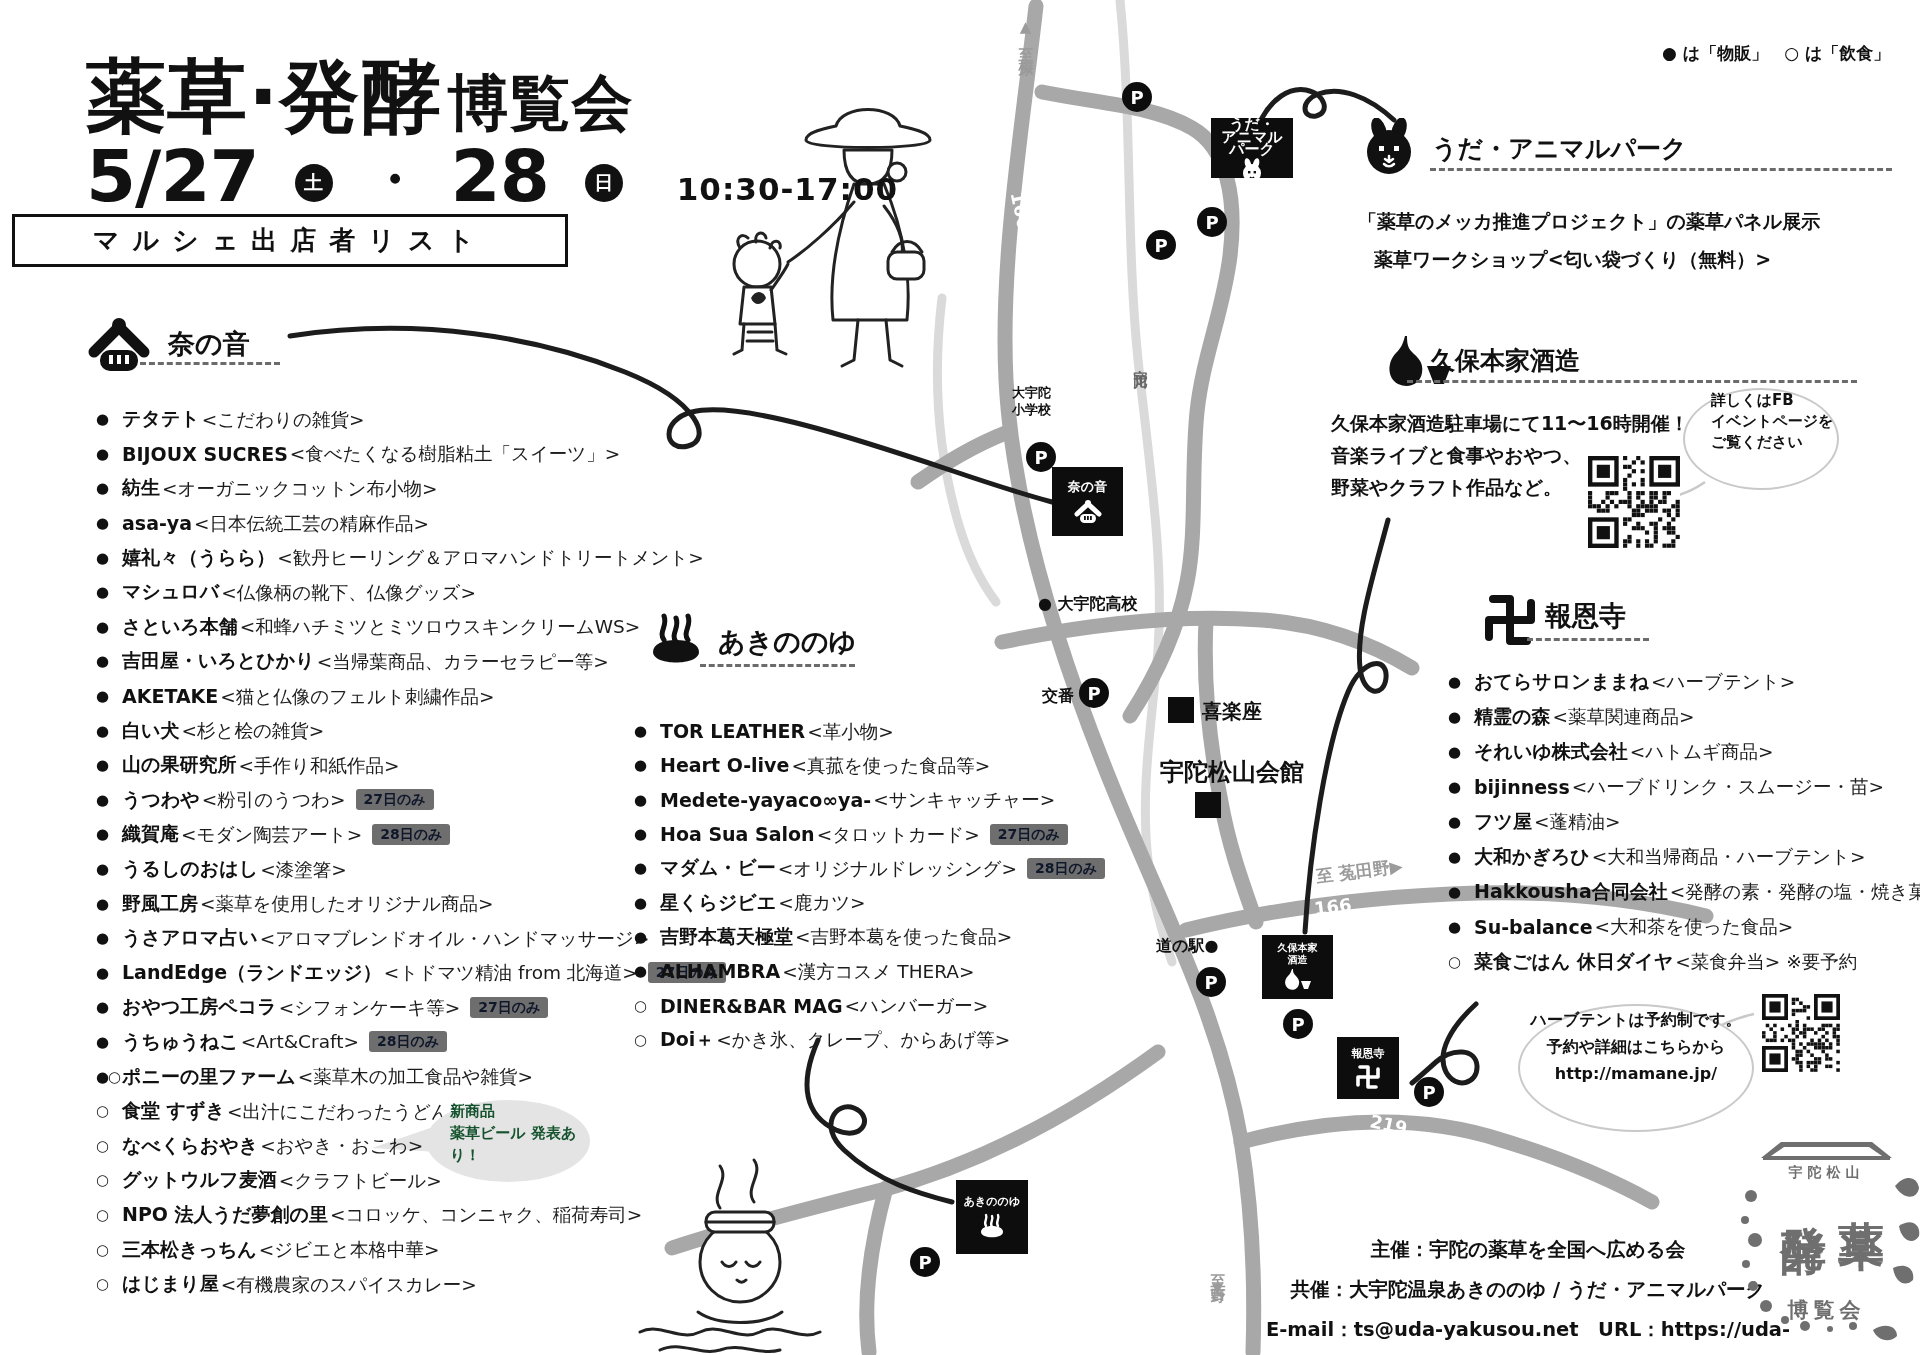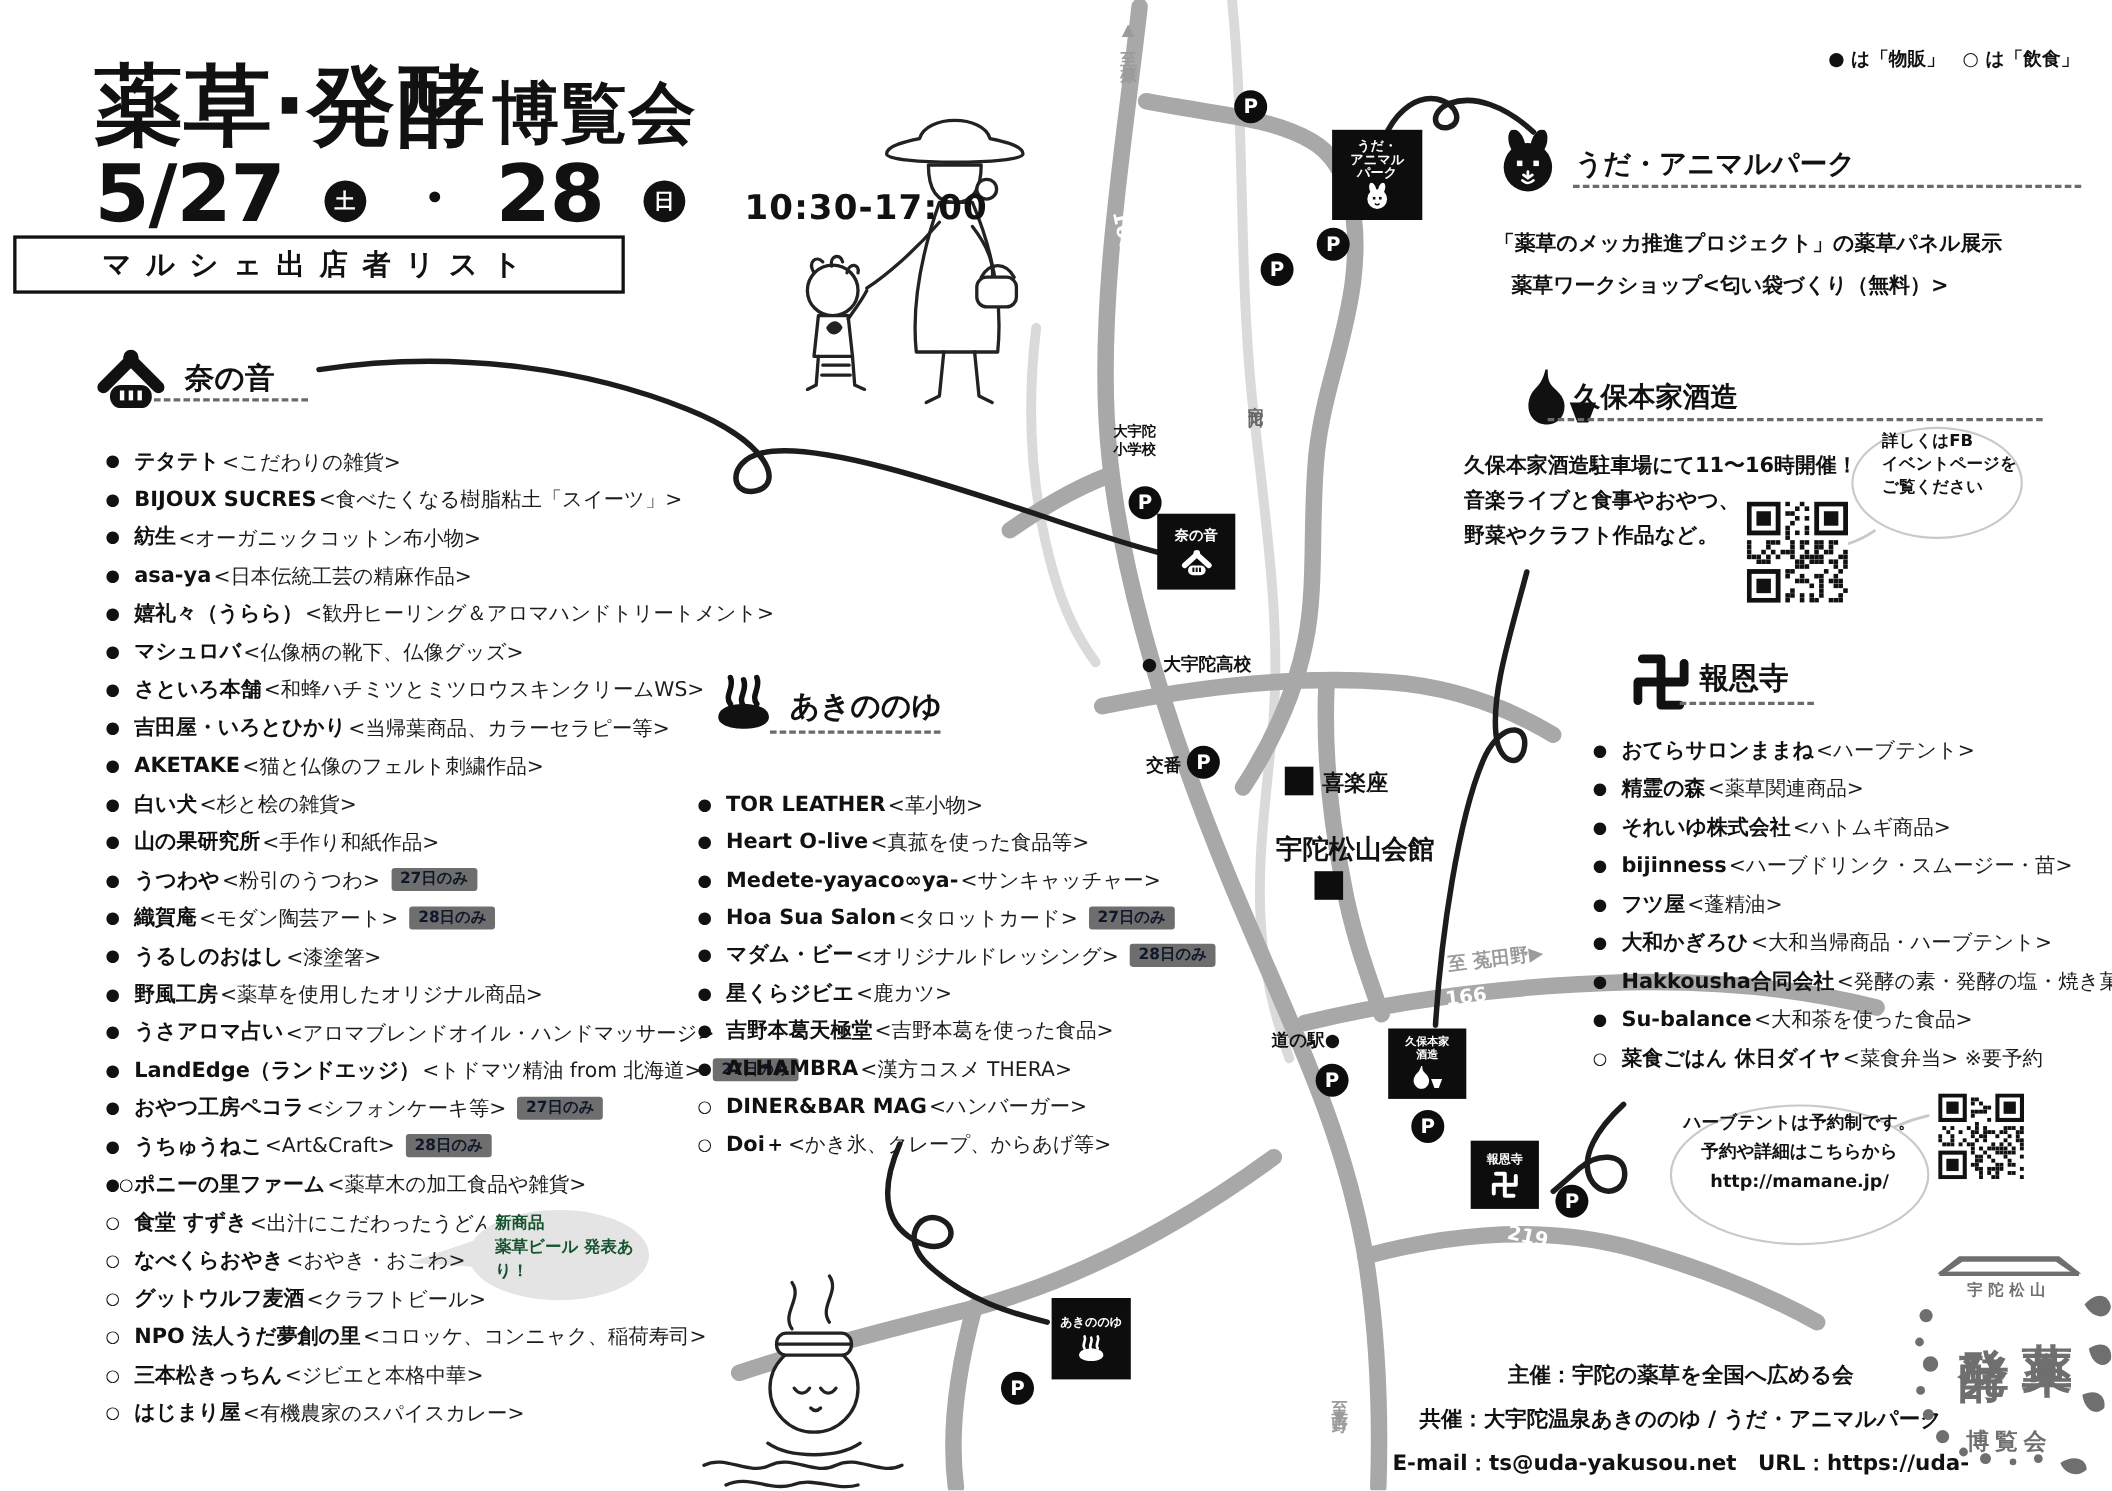--- a/index.html
+++ b/index.html
@@ -746,21 +746,21 @@
     <div>小学校</div>
   </div>
   <div class="abs z1 maplabel" style="left:1038px;top:594px;font-size:16px;">● 大宇陀高校</div>
   <div class="abs z1 maplabel" style="left:1042px;top:686px;font-size:16px;">交番</div>
   <div class="abs z1 sq" style="left:1168px;top:697px;width:26px;height:26px;"></div>
   <div class="abs z1 maplabel" style="left:1202px;top:698px;font-size:20px;">喜楽座</div>
   <div class="abs z1 maplabel" style="left:1160px;top:756px;font-size:24px;">宇陀松山会館</div>
   <div class="abs z1 sq" style="left:1195px;top:792px;width:26px;height:26px;"></div>
   <div class="abs z1 maplabel" style="left:1156px;top:936px;font-size:16px;">道の駅●</div>
 
-  <div class="abs z1 locbox" style="left:1211px;top:118px;width:82px;height:82px;font-size:12px;line-height:12.5px;">
+  <div class="abs z1 locbox" style="left:1211px;top:118px;width:82px;height:60px;font-size:15px;line-height:12.5px;">
     <span>うだ・</span>
     <span>アニマル</span>
     <span>パーク</span>
     <svg width="26" height="26" style="margin-top:2px;">
       <ellipse cx="9" cy="6" rx="3" ry="6" fill="#fff" transform="rotate(-16 9 6)"></ellipse>
       <ellipse cx="17" cy="6" rx="3" ry="6" fill="#fff" transform="rotate(16 17 6)"></ellipse>
       <circle cx="13" cy="15" r="9" fill="#fff"></circle>
       <rect x="9" y="13" width="2.4" height="2.4" fill="#111"></rect>
         <rect x="14.6" y="13" width="2.4" height="2.4" fill="#111"></rect>
       <path d="M 11,19 C 12,20.5 14,20.5 15,19" stroke="#111" stroke-width="1.4" fill="none"></path>

